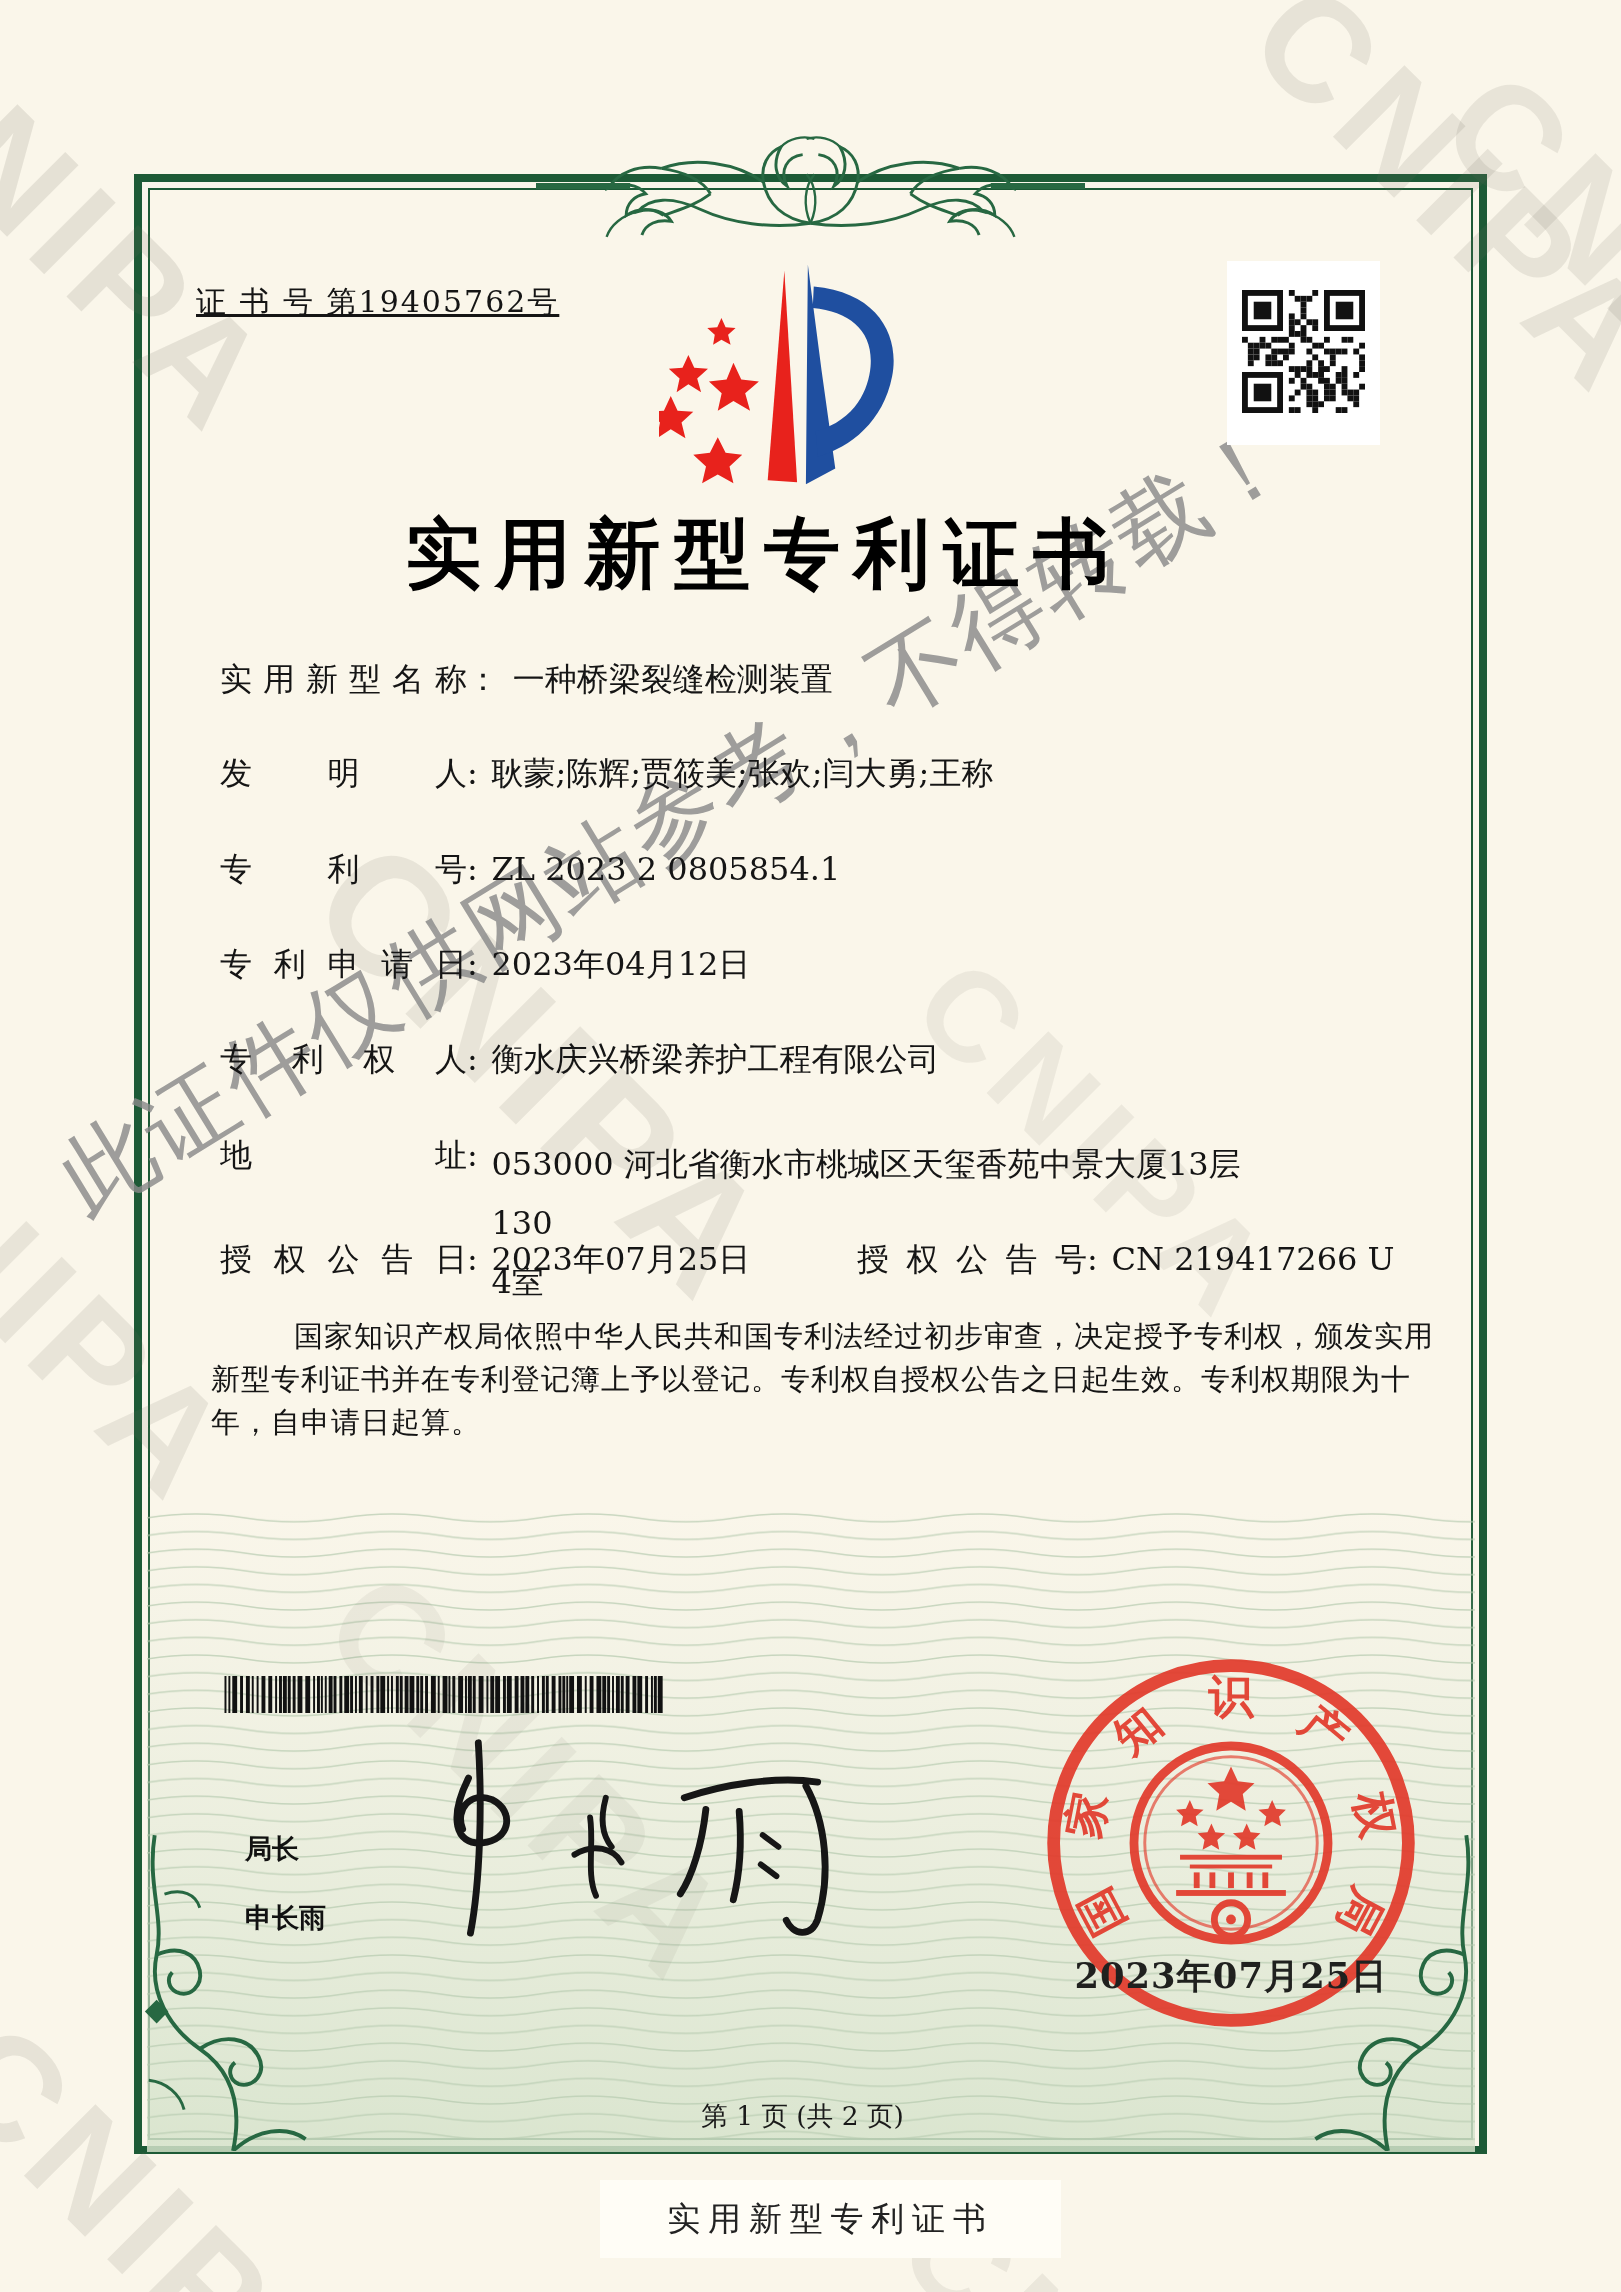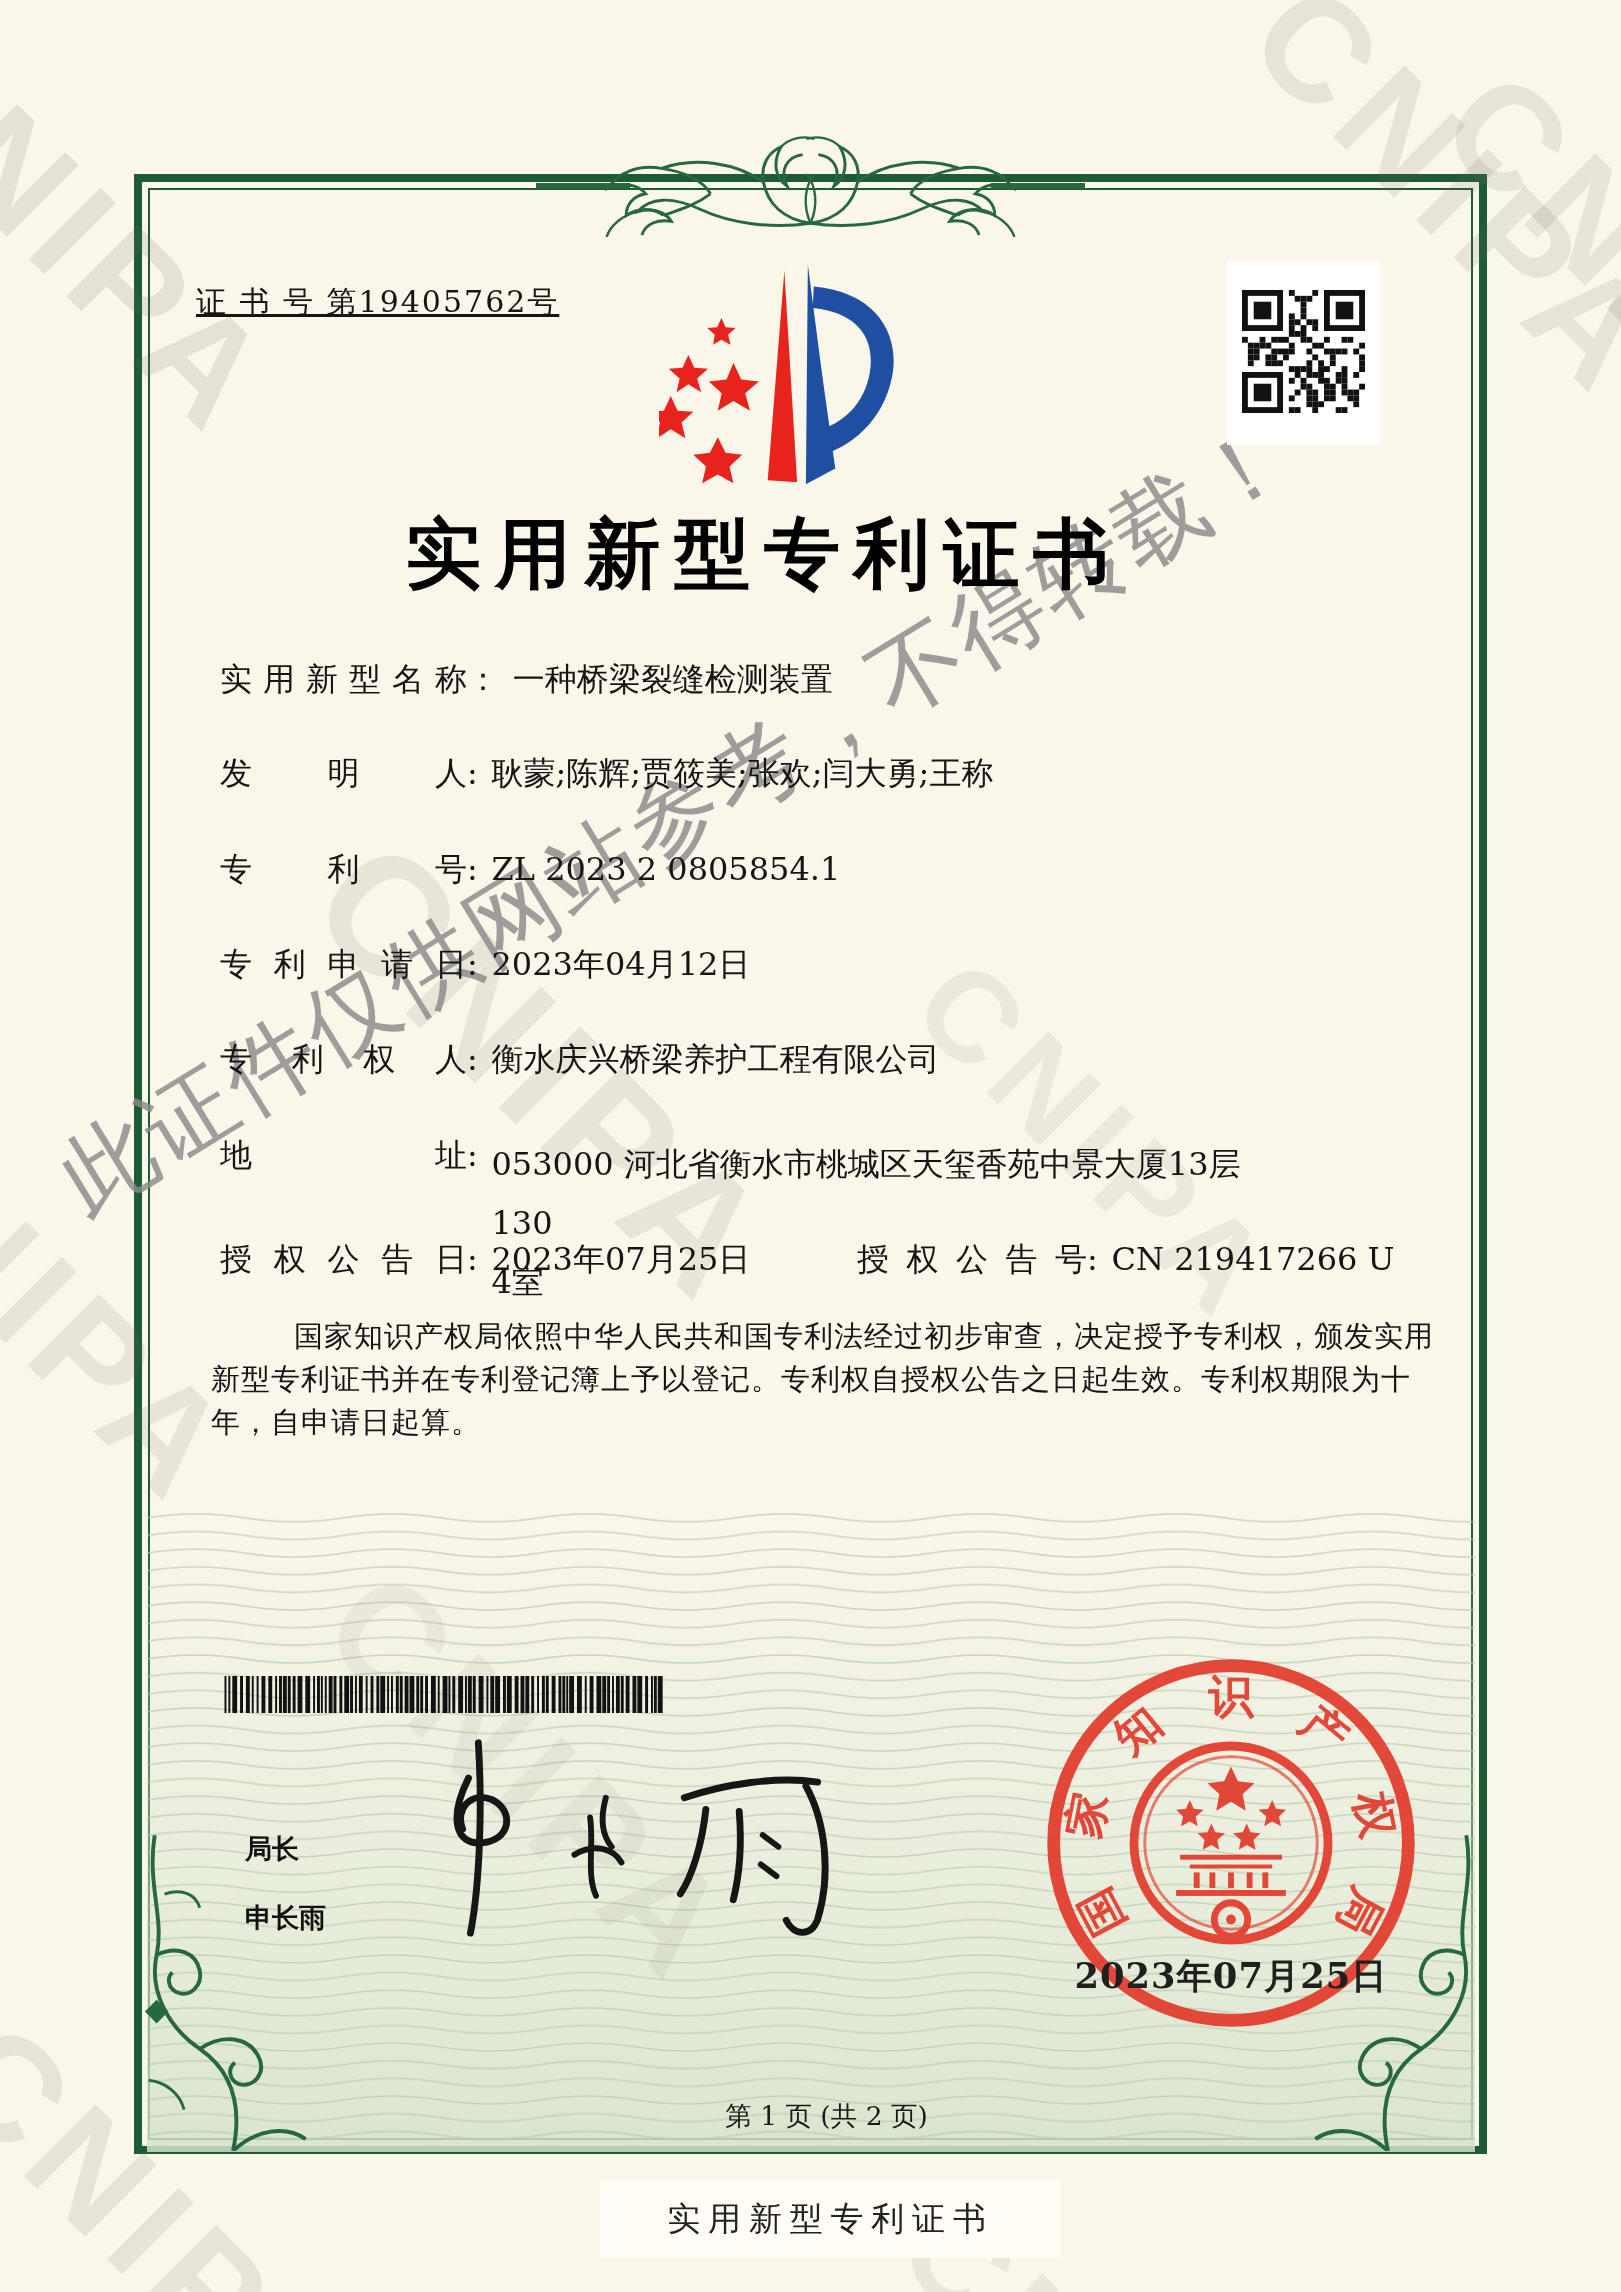--- a/index.html
+++ b/index.html
@@ -53,21 +53,21 @@
   
   .body-text{position:absolute;left:211px;top:1315px;width:1223px;font-size:29px;z-index:5;}
   .body-text p{margin:0 0 13.7px 0;text-indent:83px;line-height:43px;letter-spacing:1px;}
   
   .waves{position:absolute;left:147px;top:1509px;z-index:1;}
   .barcode{position:absolute;left:223px;top:1676px;z-index:5;}
   .officer{position:absolute;left:245px;top:1815px;z-index:5;
     font-family:"Liberation Sans","DejaVu Sans",sans-serif;font-weight:bold;font-size:27px;line-height:69px;color:#111;}
   .signature{position:absolute;left:392px;top:1727px;z-index:6;}
   .seal{position:absolute;left:1035px;top:1647px;z-index:6;}
-  .page-no{position:absolute;left:134px;top:2098px;width:1337px;text-align:center;font-size:26.5px;z-index:5;color:#1a1a1a;padding-left:24px;}
+  .page-no{position:absolute;left:134px;top:2098px;width:1337px;text-align:center;font-size:26.5px;z-index:5;color:#1a1a1a;}
   .note-box{
     position:absolute;left:600px;top:2180px;width:461px;height:78px;background:#fffdf6;z-index:5;
     display:flex;align-items:center;justify-content:center;
     font-size:33px;letter-spacing:7.8px;color:#222;
   }
   
   .orn-top{position:absolute;left:536px;top:125px;z-index:2;}
   .orn-bl{position:absolute;left:139px;top:1835px;z-index:2;}
   .orn-br{position:absolute;left:1286px;top:1835px;z-index:2;transform:scaleX(-1);}
 </style>

